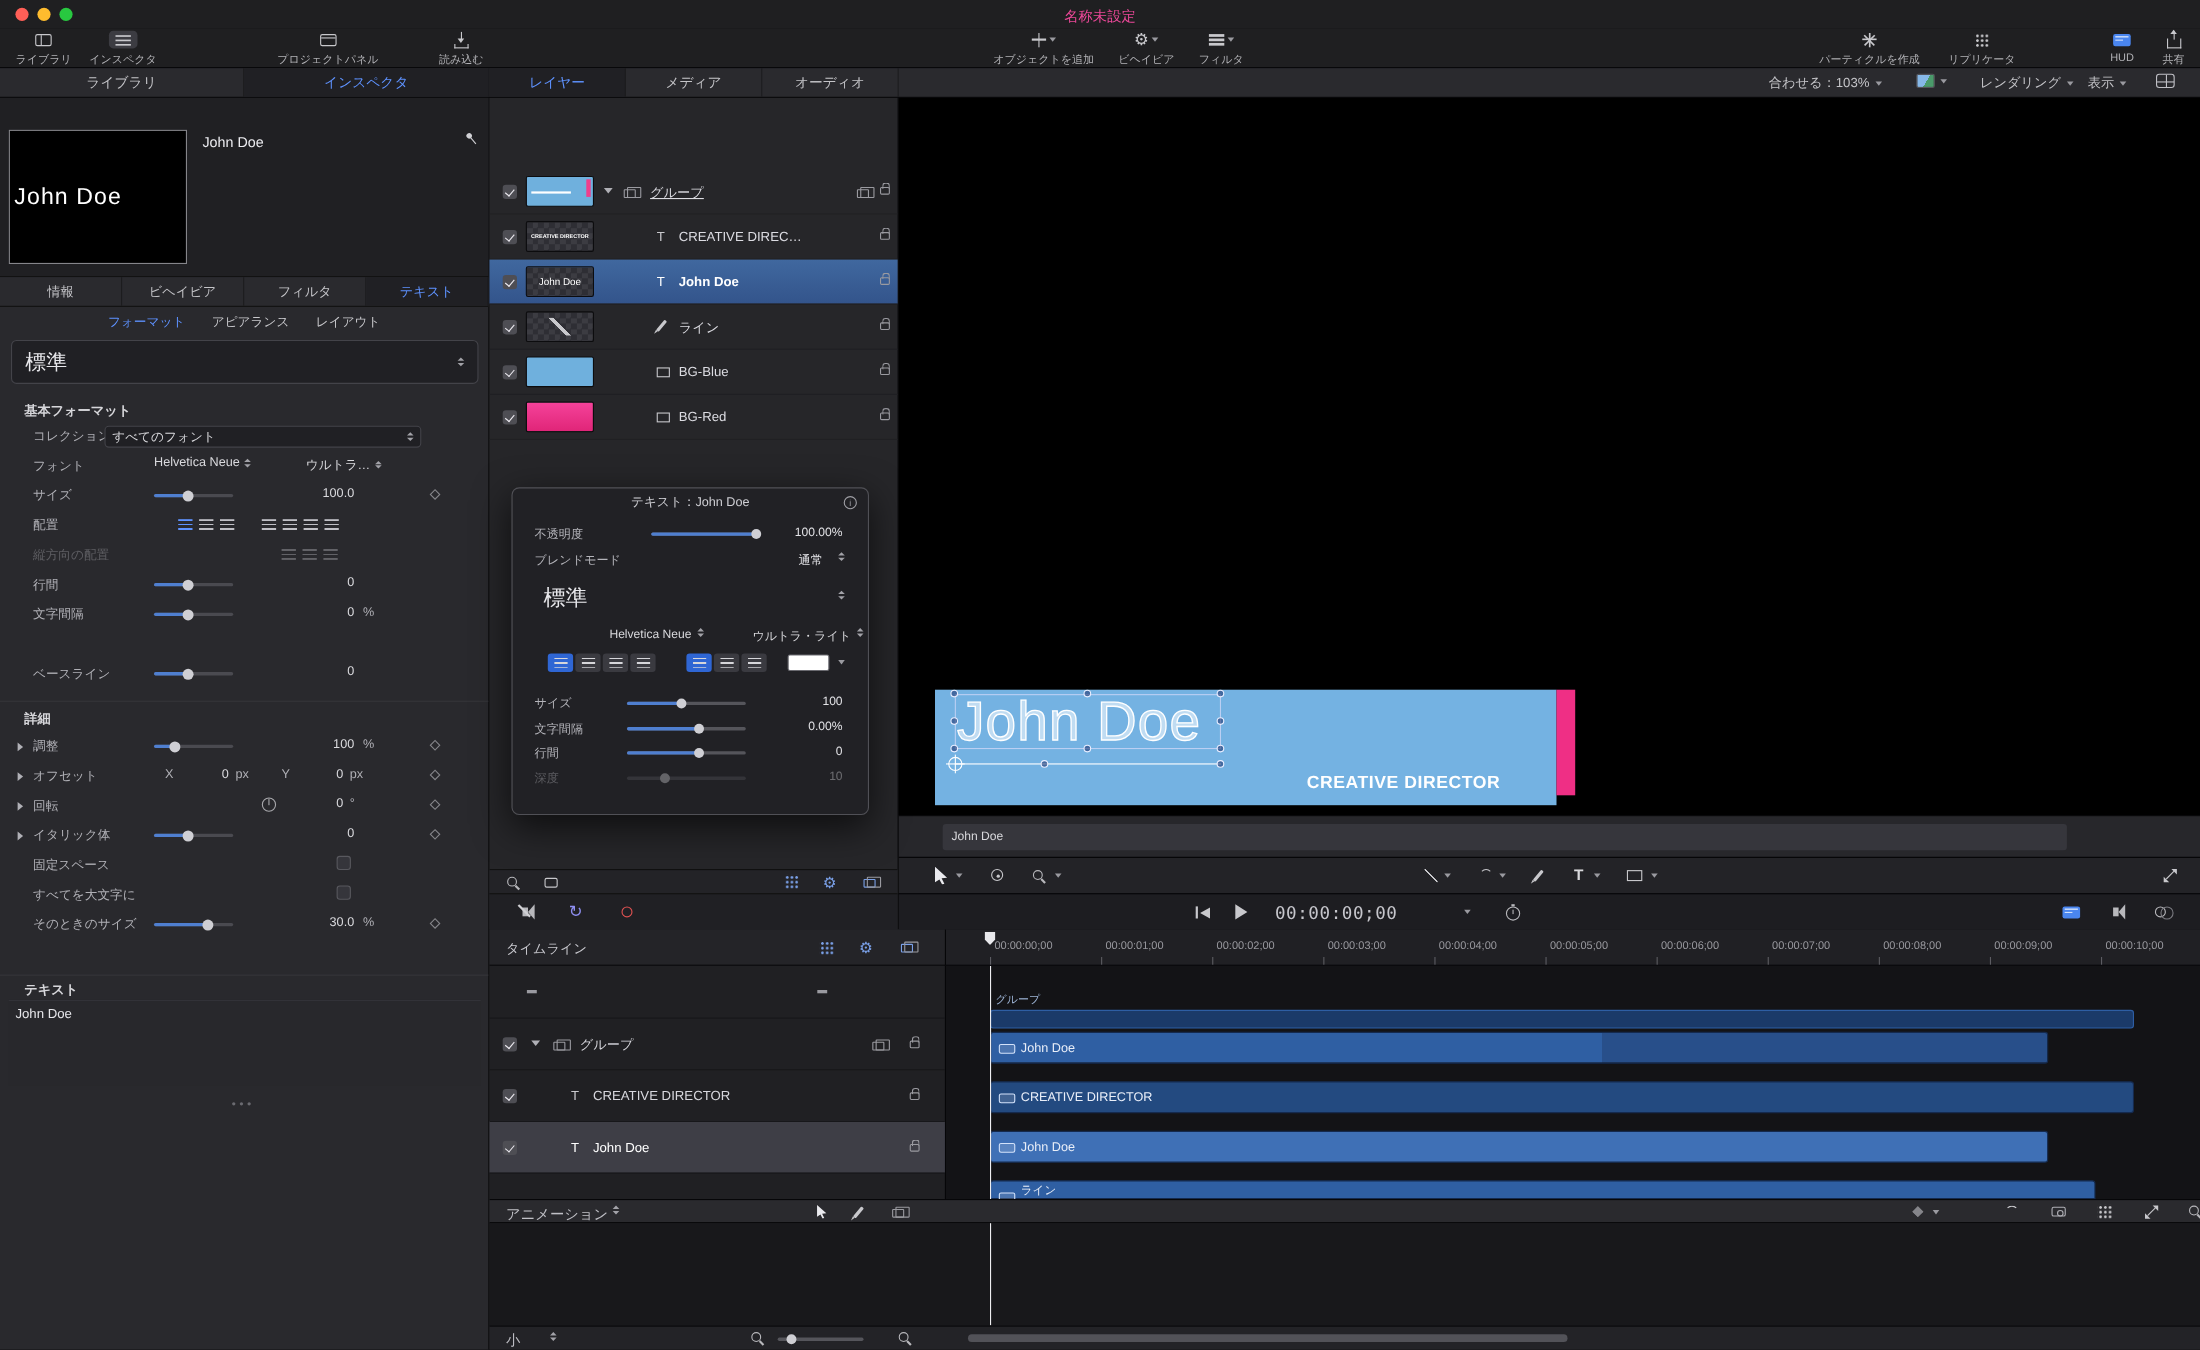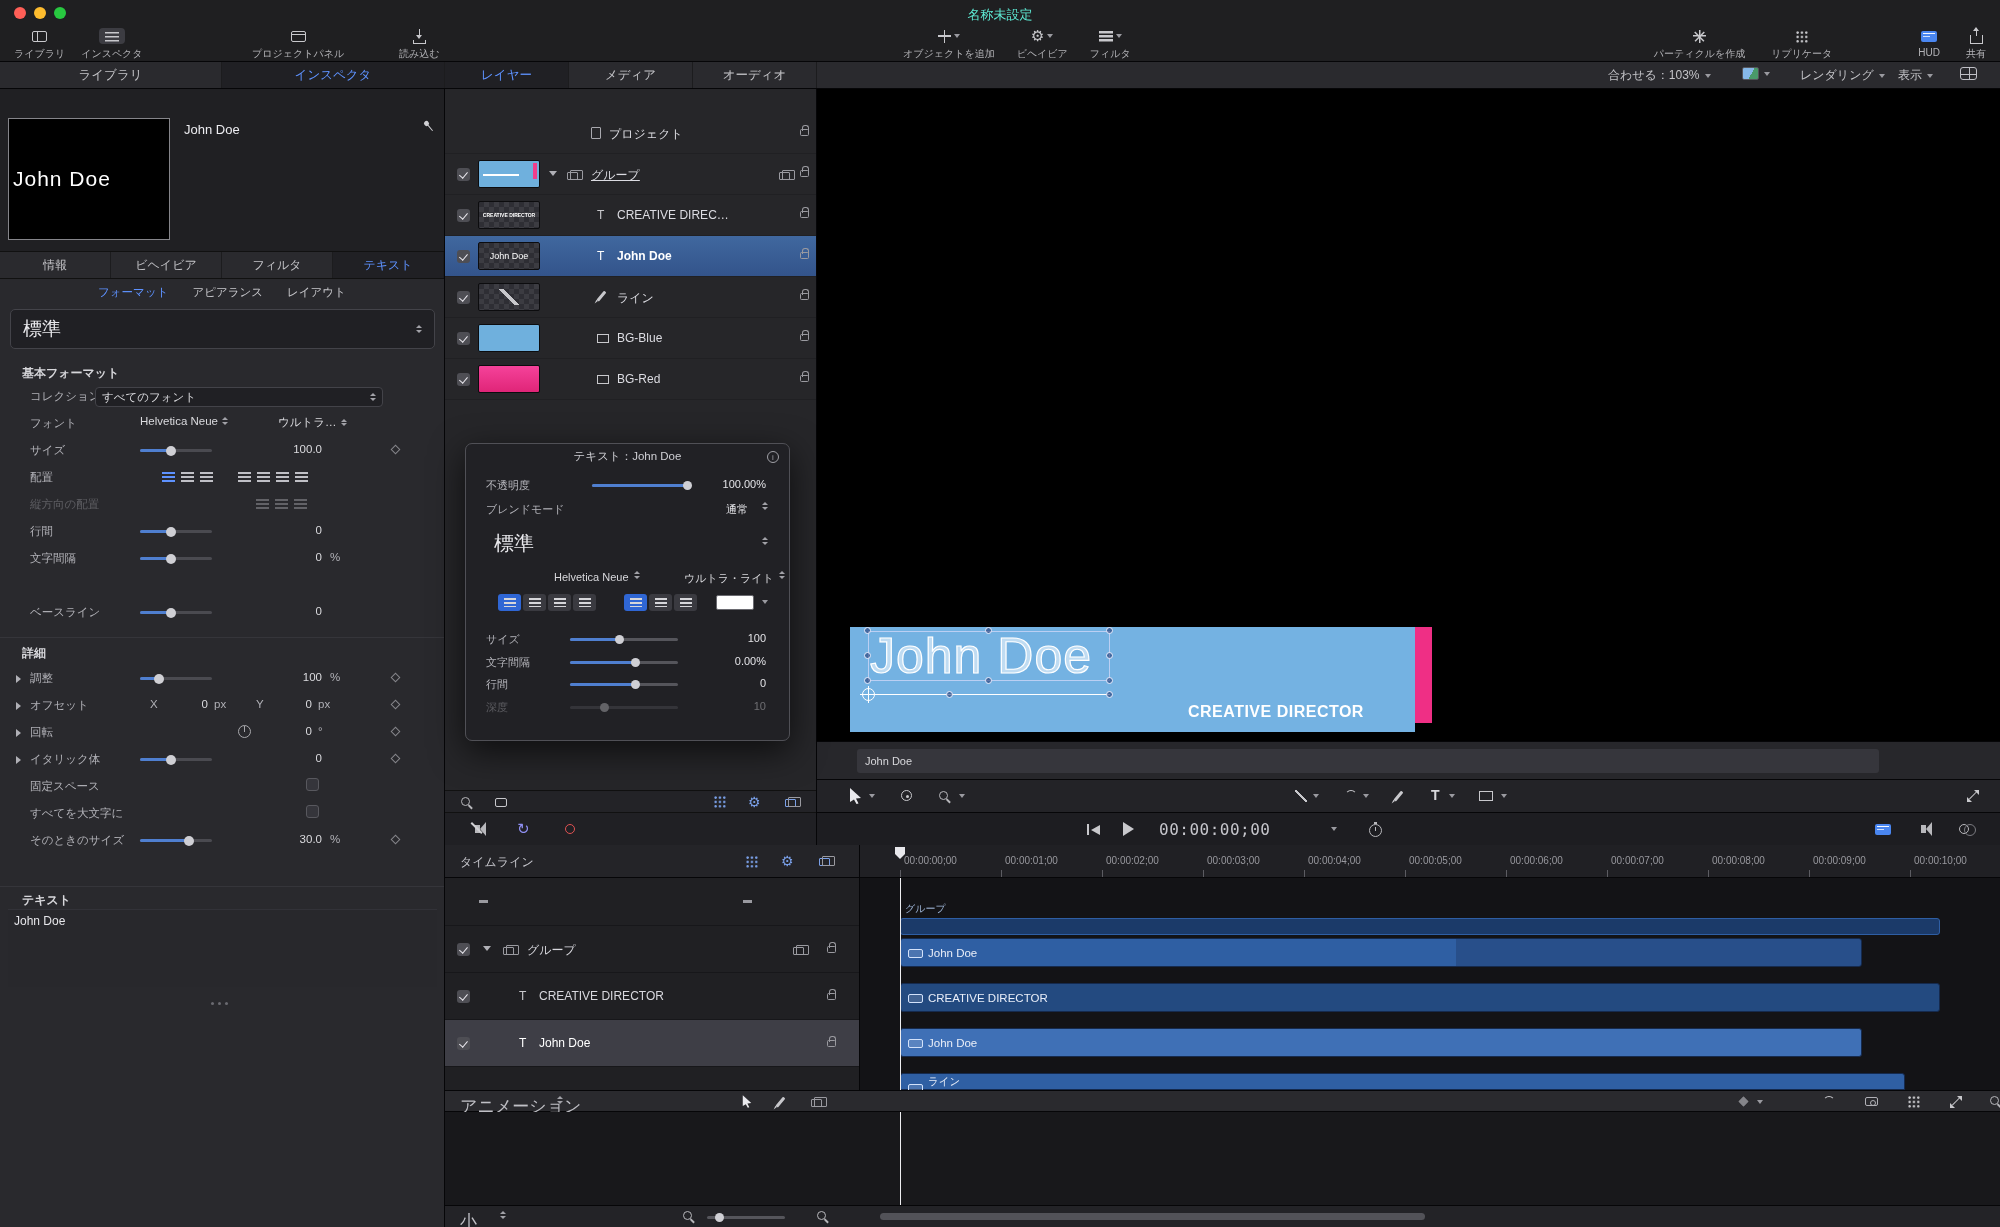--- a/index.html
+++ b/index.html
@@ -3,21 +3,21 @@
 <meta charset="utf-8">
 <style>
 *{margin:0;padding:0;box-sizing:border-box}
 html,body{width:2000px;height:1227px;background:#111;overflow:hidden;
   font-family:"Liberation Sans","DejaVu Sans",sans-serif;color:#c8c8cc;
   -webkit-font-smoothing:antialiased}
 #app{position:relative;width:2000px;height:1227px;background:#161618}
 
 .titlebar{position:absolute;left:0;top:0;width:100%;height:26px;background:#1f1f21}
 .tldot{position:absolute;top:7px;width:12px;height:12px;border-radius:50%}
-.win-title{position:absolute;top:6px;left:0;width:100%;text-align:center;font-size:13px;color:#5eead4}
+.win-title{position:absolute;top:6px;left:0;width:100%;text-align:center;font-size:13px;color:#ec4899}
 .toolbar{position:absolute;left:0;top:26px;width:100%;height:36px;background:#1f1f21;border-bottom:1px solid #060608}
 .tgroup{position:absolute;top:2px;display:flex;align-items:flex-start}
 .tbtn{display:flex;flex-direction:column;align-items:center;gap:3px}
 .tbtn .ic{height:16px;display:flex;align-items:center;justify-content:center;gap:3px;color:#c8c8cc;font-size:14px}
 .tbtn .lb{font-size:10px;color:#b2b2b6;white-space:nowrap}
 .pressed{background:#3c3c42;border-radius:4px;padding:1px 6px}
 
 .ico-lib{width:15px;height:11px;border:1px solid #c8c8cc;border-radius:2px;position:relative}
 .ico-lib::before{content:"";position:absolute;left:4px;top:0;bottom:0;width:1px;background:#c8c8cc}
 .ico-lines{width:14px;height:11px;background-image:linear-gradient(#c8c8cc,#c8c8cc),linear-gradient(#c8c8cc,#c8c8cc),linear-gradient(#c8c8cc,#c8c8cc);background-size:14px 1.5px;background-position:0 1px,0 5px,0 9.5px;background-repeat:no-repeat}
@@ -176,21 +176,21 @@
 .tlab{position:absolute;top:10px;font-size:10px;color:#98989e;white-space:nowrap}
 .tracks{position:absolute;left:415px;top:33px;width:1140px;height:212px;background:#131316;overflow:hidden}
 .tbar{position:absolute;left:40px;height:29px;border-radius:3px;border:1px solid #152a4e;display:flex;align-items:center;padding-left:27px;font-size:11.5px;color:#e9eef8;white-space:nowrap}
 .tbar::before{content:"";position:absolute;left:7px;top:10px;width:13px;height:7px;border:1px solid #d3e2fa;border-radius:2px;background:rgba(255,255,255,.14)}
 .playline{position:absolute;width:1px;background:#ededf0}
 .anim-row{position:absolute;left:0;top:245px;width:100%;height:22px;background:#2a2a2e;border-top:1px solid #060608;border-bottom:1px solid #060608}
 .anim-area{position:absolute;left:0;top:267px;width:100%;height:93px;background:#18181b}
 .bottombar{position:absolute;left:0;top:360px;width:100%;height:22px;background:#232327;border-top:1px solid #060608}
 .scrollthumb{position:absolute;left:435px;top:7px;width:545px;height:7px;background:#525258;border-radius:4px}
 .gbar{position:absolute;left:40px;top:40px;width:1040px;height:17px;background:#1b3a69;border:1px solid #2e5ea4;border-radius:3px}
-.small{font-size:17px;color:#c0c0c6}
+.small{font-size:13px;color:#c0c0c6}
 .blueic{color:#7aa0e8}
 </style>
 </head>
 <body>
 
 <div id="app">
 
   <div class="titlebar">
     <span class="tldot" style="left:14px;background:#ff5f57"></span>
     <span class="tldot" style="left:34px;background:#febc2e"></span>
@@ -486,25 +486,20 @@
 
 
     <div style="position:absolute;left:0;top:797px;width:100%;height:1px;background:#35353a"></div>
     <div class="sechead" style="top:803px">テキスト</div>
     <div class="txtarea">John Doe</div>
     <span class="dots" style="position:absolute;left:218px;top:913px"></span>
   </div>
 
   <div class="layers-col">
 
-    <div class="lrow" style="top:24px">
-      <span class="i-doc" style="position:absolute;left:146px;top:14px"></span>
-      <span class="lname" style="left:164px">プロジェクト</span>
-      <span class="i-lock lck"></span>
-    </div>
 
     <div class="lrow" style="top:65px">
       <span class="chk" style="position:absolute;left:12px;top:14px"></span>
       <div class="lthumb" style="background:#6fb0dd">
         <span style="position:absolute;right:2px;top:2px;bottom:8px;width:4px;background:#f03e8c"></span>
         <span style="position:absolute;left:4px;top:13px;width:36px;height:2px;background:#fff"></span>
       </div>
       <span class="tri-d" style="position:absolute;left:104px;top:17px"></span>
       <span class="i-badge" style="position:absolute;left:122px;top:18px"></span>
       <span class="lname" style="left:146px;text-decoration:underline">グループ</span>

